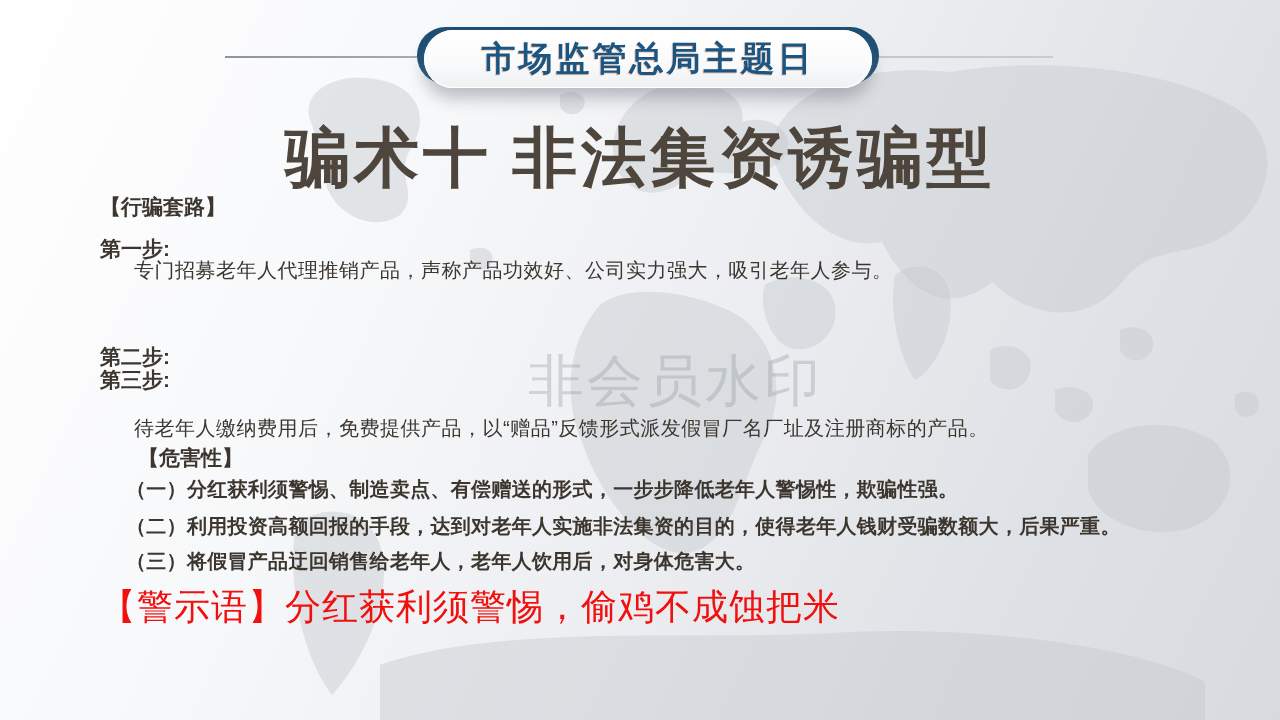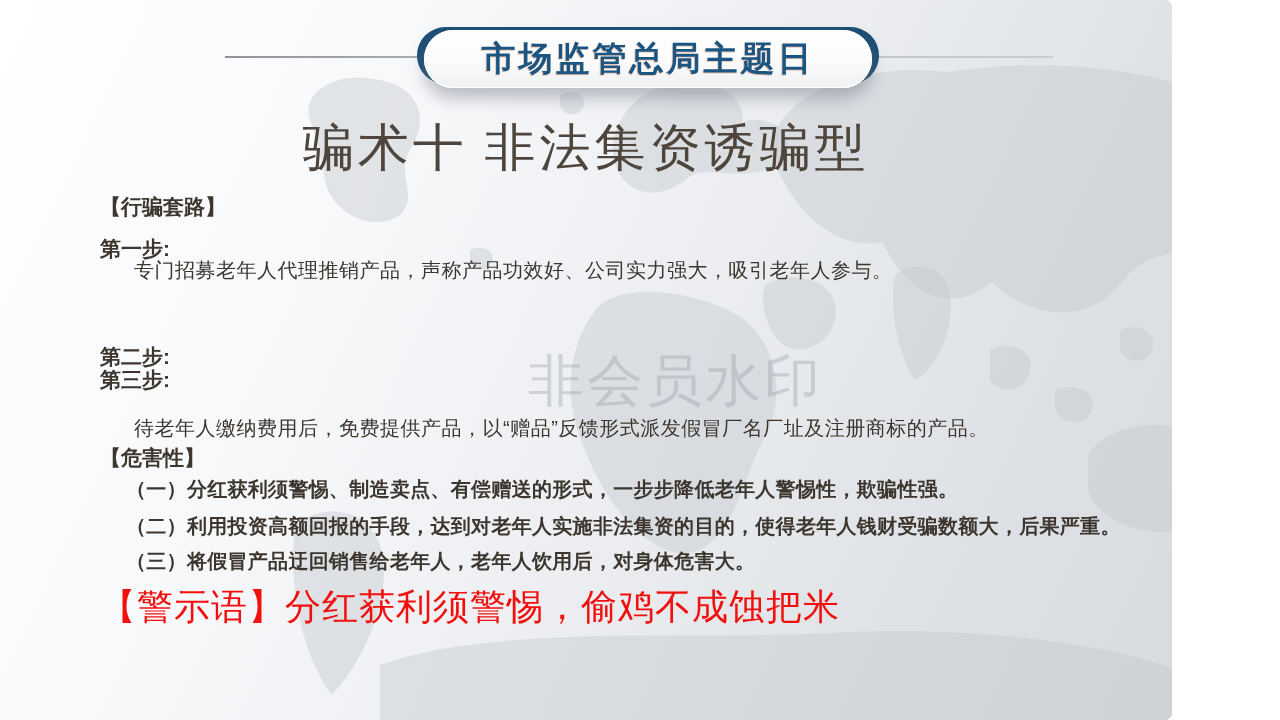--- a/index.html
+++ b/index.html
@@ -1,22 +1,21 @@
 <!DOCTYPE html>
 <html style="--header-text: #1b5682; --title-text: #4e453d; --body-text: #3c362f; --warning-text: #f1100e; --banner-navy: #1d4e74; --map-gray: #c5c9cf;"><head>
 <meta charset="utf-8">
 <style>
   html,body{margin:0;padding:0;}
   .slide{
     position:relative;
-    width:1172px;height:720px;
+    width:1280px;height:720px;
     overflow:hidden;
     background:linear-gradient(115deg,#ffffff 0%,#f7f8fa 30%,#eceef1 55%,#dee1e5 80%,#d7dade 100%);
     font-family:"Liberation Sans","DejaVu Sans",sans-serif;
-    border-radius:7px;
   }
   .map-svg{position:absolute;left:0;top:0;width:1280px;height:720px;}
   .divider{
     position:absolute;top:56px;left:225px;width:828px;height:2px;
     background:linear-gradient(to right,#8f949a,#b9bdc2 40%,#c8cbcf);
     z-index:1;
   }
   .banner{position:absolute;top:30px;left:424px;width:448px;height:58px;z-index:2;}
   .banner-back{
     position:absolute;top:-3px;left:-7px;right:-7px;bottom:4px;
@@ -30,42 +29,42 @@
     display:flex;align-items:center;justify-content:center;
   }
   .banner-title{
     font-size:34px;font-weight:bold;letter-spacing:3px;
     color:var(--header-text,#1b5682);
     text-shadow:-1px 1px 0 rgba(214,110,60,.35);
   }
   .main-title{
     position:absolute;top:114px;left:0;width:100%;text-align:center;z-index:2;
     font-family:"Liberation Serif","DejaVu Serif",serif;
-    font-size:51px;font-weight:400;letter-spacing:4px;
+    font-size:65px;font-weight:700;letter-spacing:4px;
     color:var(--title-text,#4e453d);
   }
   .watermark{
     position:absolute;top:344px;left:528px;z-index:1;
     font-size:56px;letter-spacing:3px;
     color:#9aa0a8;opacity:.38;
   }
   .tline{position:absolute;z-index:2;white-space:nowrap;color:var(--body-text,#3c362f);}
   .sec-heading{left:100px;font-size:21px;font-weight:bold;}
   .step-label{left:100px;font-size:21px;font-weight:bold;}
   .step-text{left:134px;font-size:20px;font-weight:500;letter-spacing:.5px;}
   .harm-item{left:126px;font-size:20px;font-weight:bold;letter-spacing:.3px;}
   .warning{
     left:100px;top:583px;font-size:36px;font-weight:normal;letter-spacing:1px;
     color:var(--warning-text,#f1100e);
   }
   .t-tactics{top:193px;}
   .t-s1l{top:235px;} .t-s1t{top:257px;}
   .t-s2l{top:295px;margin-top:48px;} .t-s2t{top:326px;}
   .t-s3l{top:366px;} .t-s3t{top:415px;}
-  .t-harmh{top:444px;}
+  .t-harmh{top:444px;margin-left:38px;}
   .t-h1{top:476px;} .t-h2{top:513px;} .t-h3{top:548px;}
 </style>
 </head>
 <body>
 
 <div class="slide">
 
   <svg class="map-svg" viewBox="0 0 1280 720" xmlns="http://www.w3.org/2000/svg">
     <g fill="#c5c9cf" fill-opacity="0.45" stroke="none">
 

